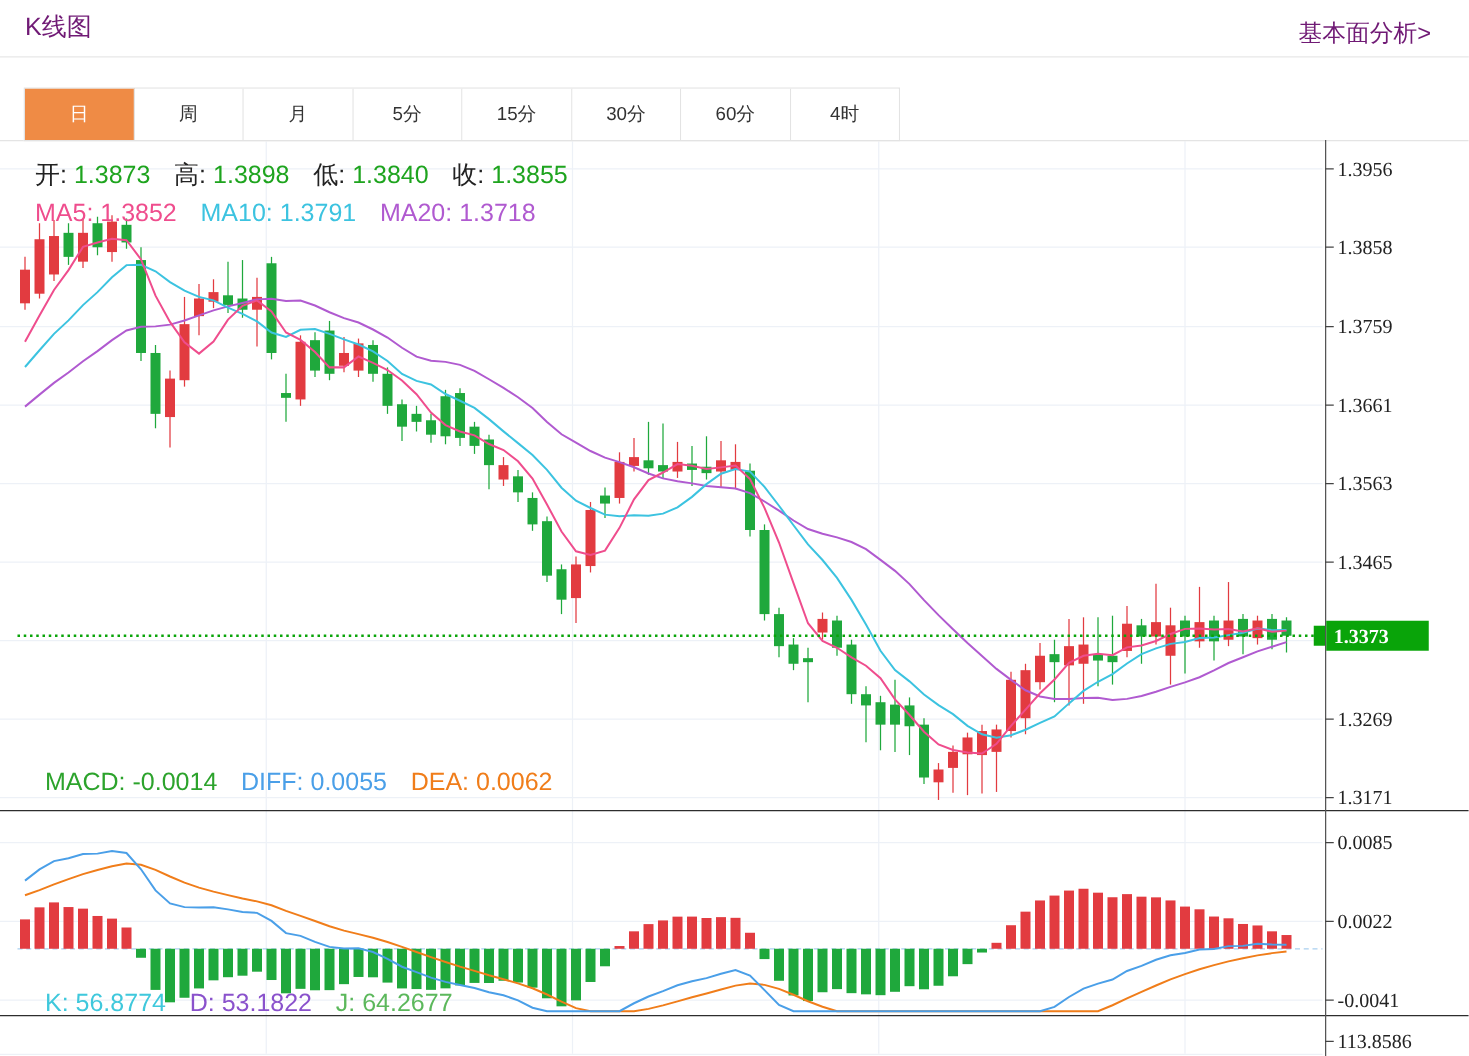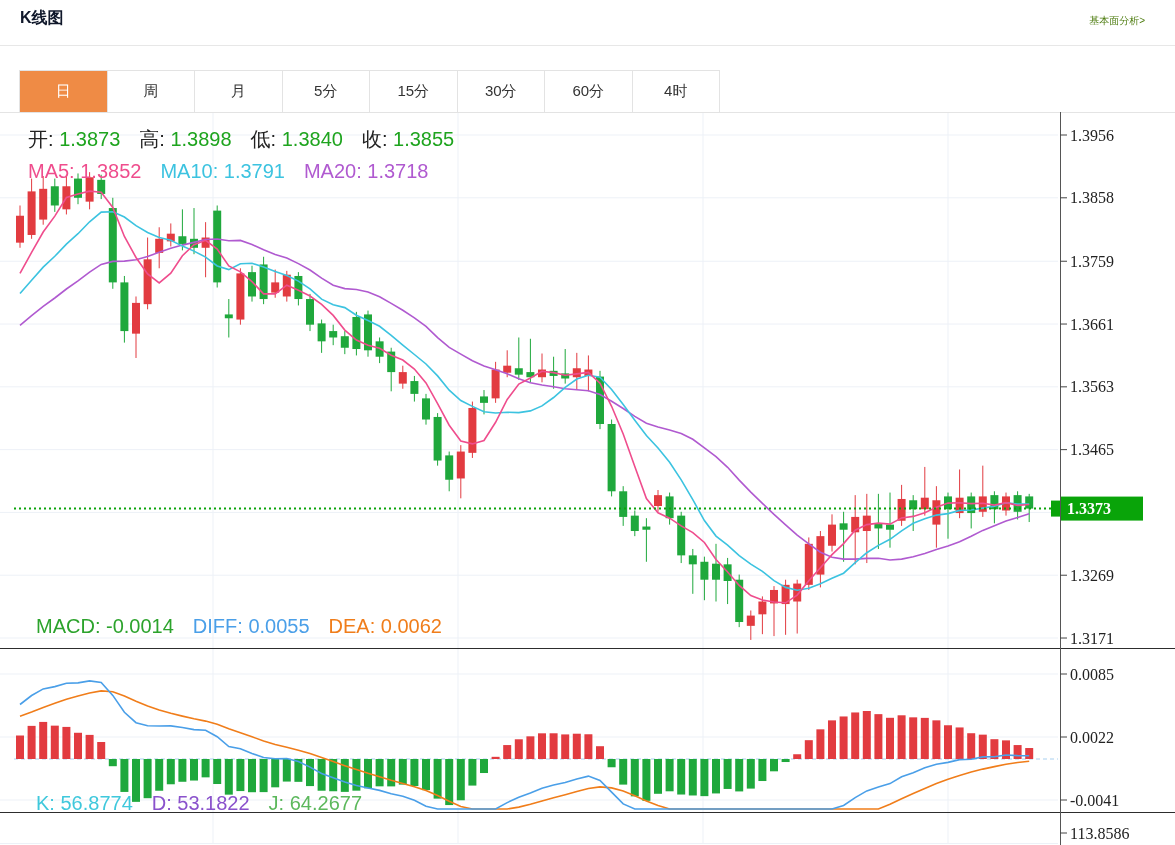--- a/index.html
+++ b/index.html
@@ -1,20 +1,20 @@
 <!DOCTYPE html>
 <html><head>
 <meta charset="utf-8">
 <style>
   *{margin:0;padding:0;box-sizing:border-box}
   html,body{background:#fff}
   body{width:1175px;height:845px;position:relative;overflow:hidden;
        font-family:"Liberation Sans",sans-serif}
-  .hdr-title{position:absolute;left:20px;top:8px;font-size:16px;font-weight:bold;color:#0f172a}
-  .hdr-link{position:absolute;right:30px;top:14px;font-size:10px;color:#4d7c0f;cursor:pointer;text-decoration:none}
+  .hdr-title{position:absolute;left:20px;top:8px;font-size:20px;font-weight:normal;color:#701a75}
+  .hdr-link{position:absolute;right:30px;top:14px;font-size:19px;color:#701a75;cursor:pointer;text-decoration:none}
   .hdr-rule{position:absolute;left:0;top:45px;width:1175px;height:0;border-top:1px solid #e7e7e7}
   .tabbar{position:absolute;left:19px;top:70px;width:701px;height:43px;display:flex;
           border:1px solid #e3e3e3;background:#fff;z-index:3}
   .tab{flex:1;display:flex;align-items:center;justify-content:center;font-size:15px;color:#333;
        border-right:1px solid #e3e3e3;cursor:pointer;background:#fff}
   .tab:last-child{border-right:none}
   .tab.active{background:#ef8b45;color:#fff}
   #kchart{position:absolute;left:0;top:112px}
   .legend{position:absolute;font-size:20px;white-space:nowrap;z-index:2}
   .legend .li{margin-right:19px}

